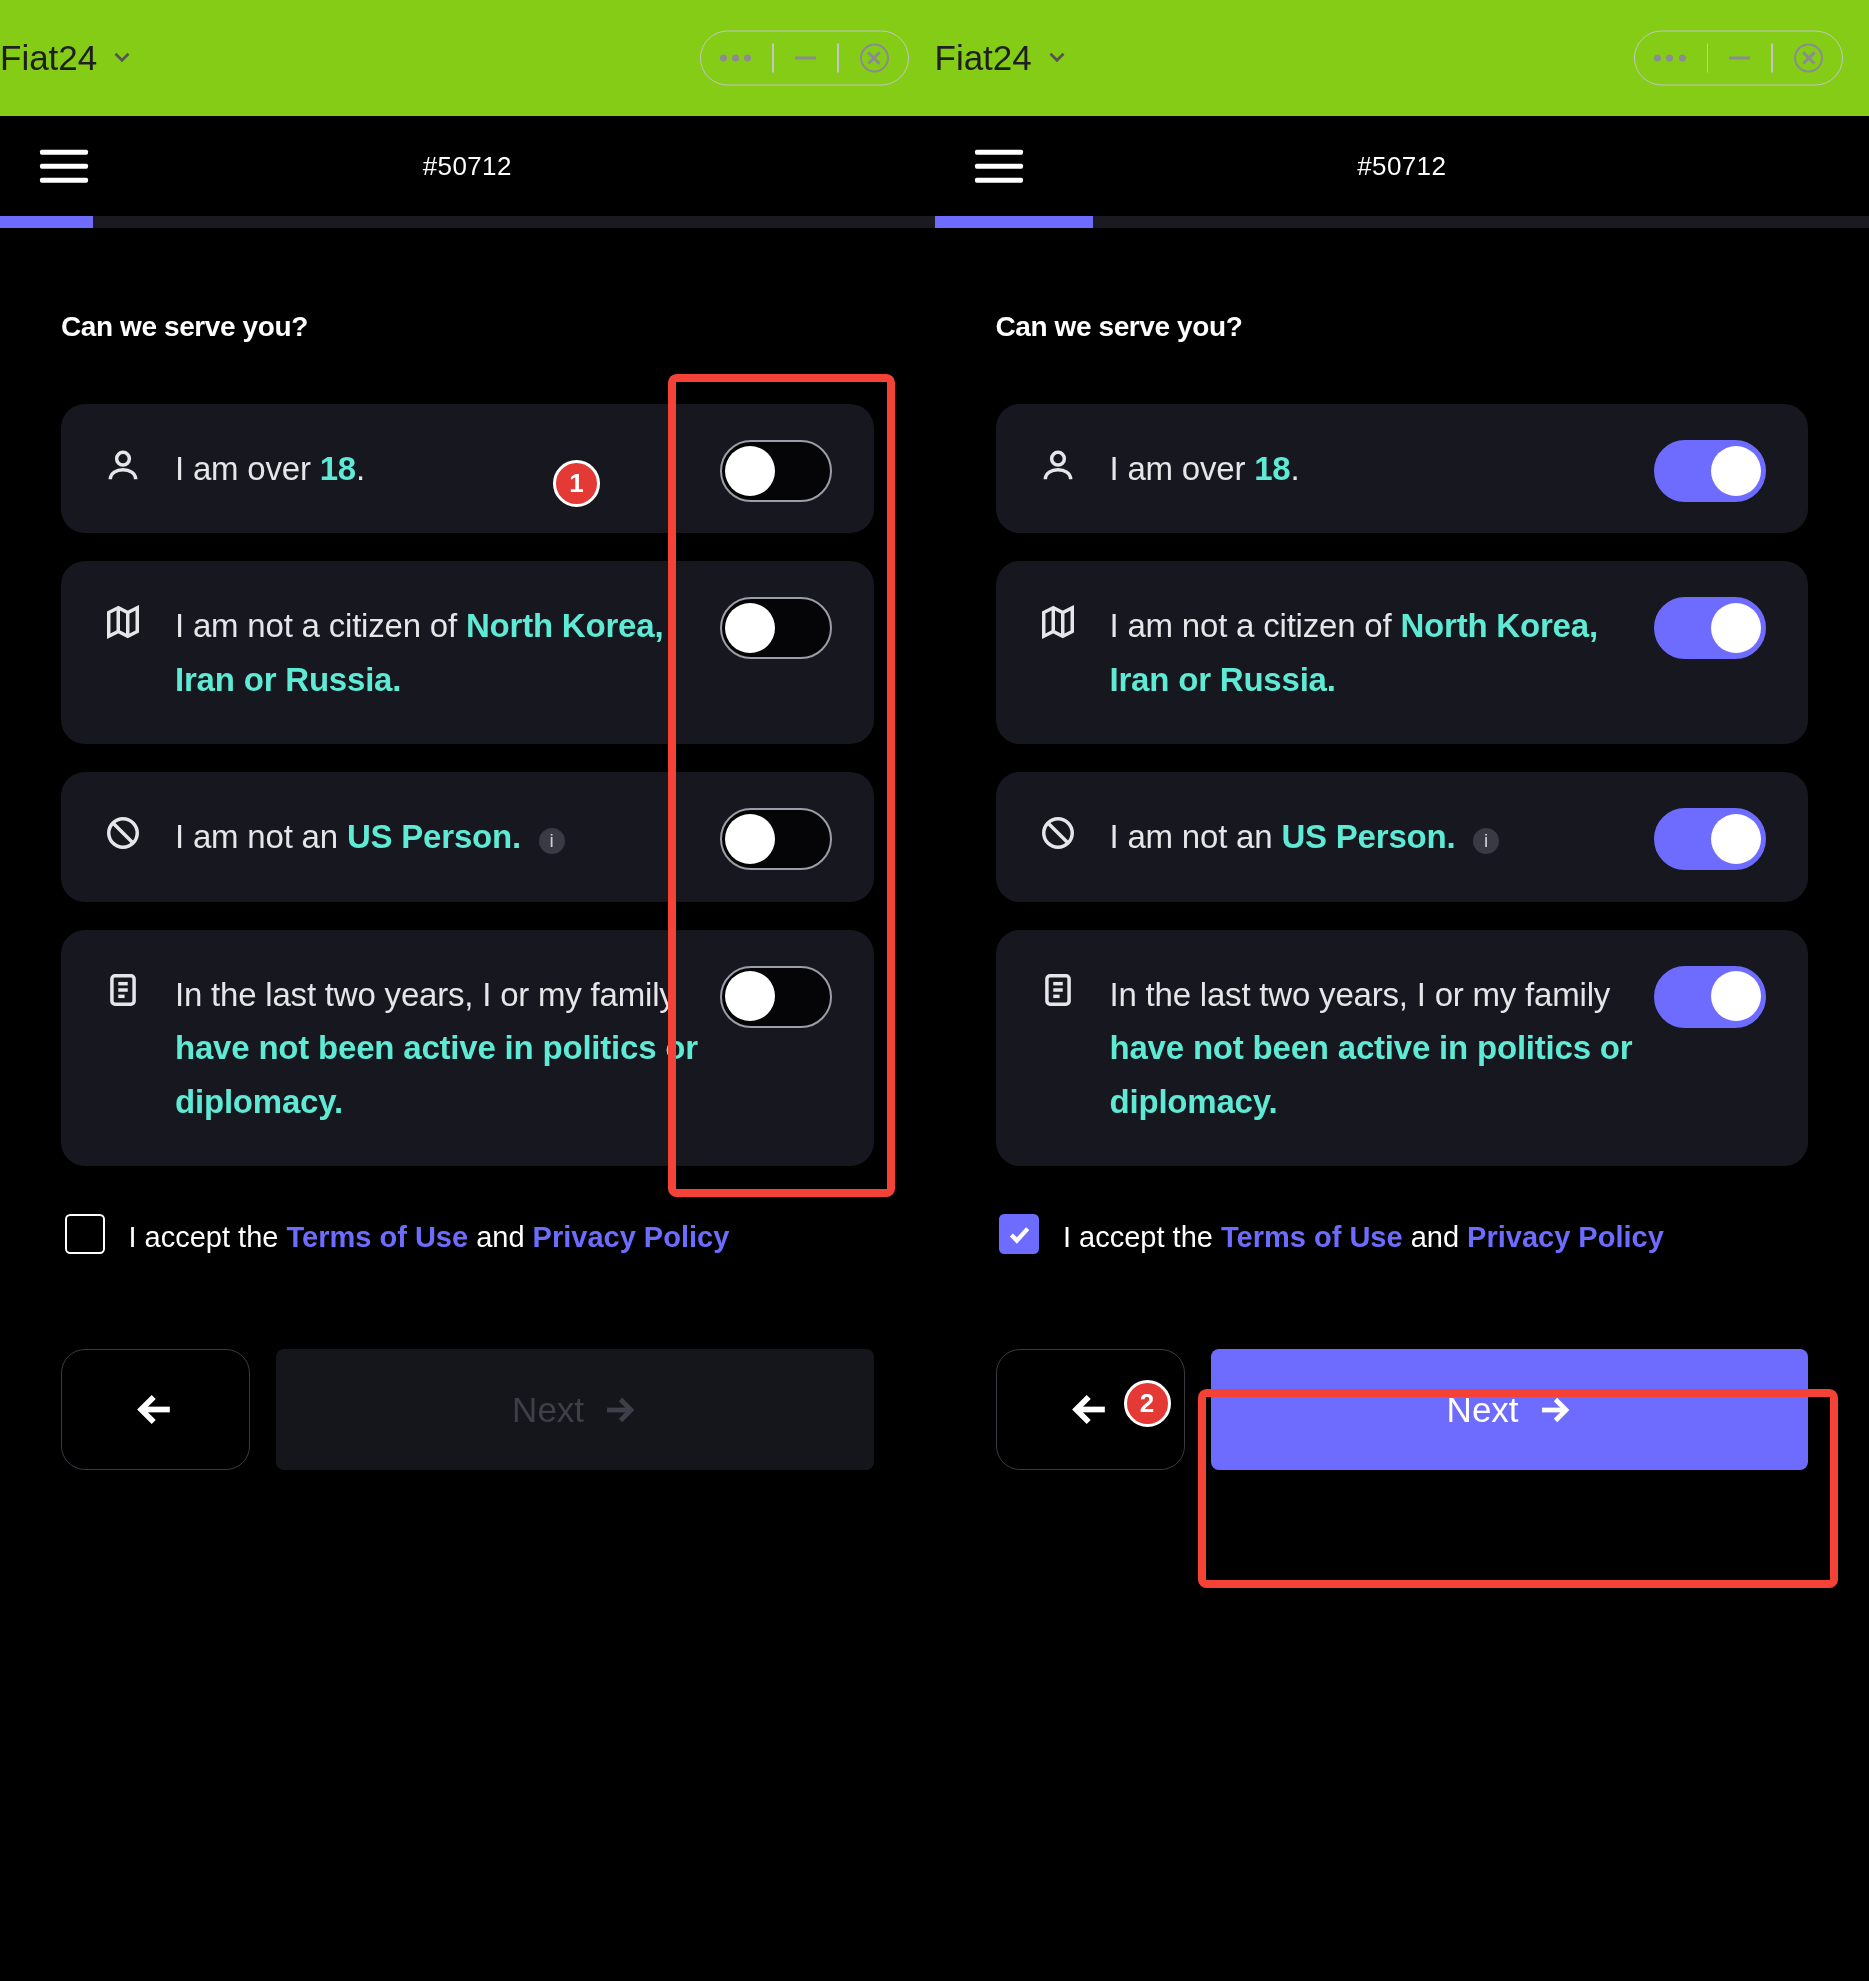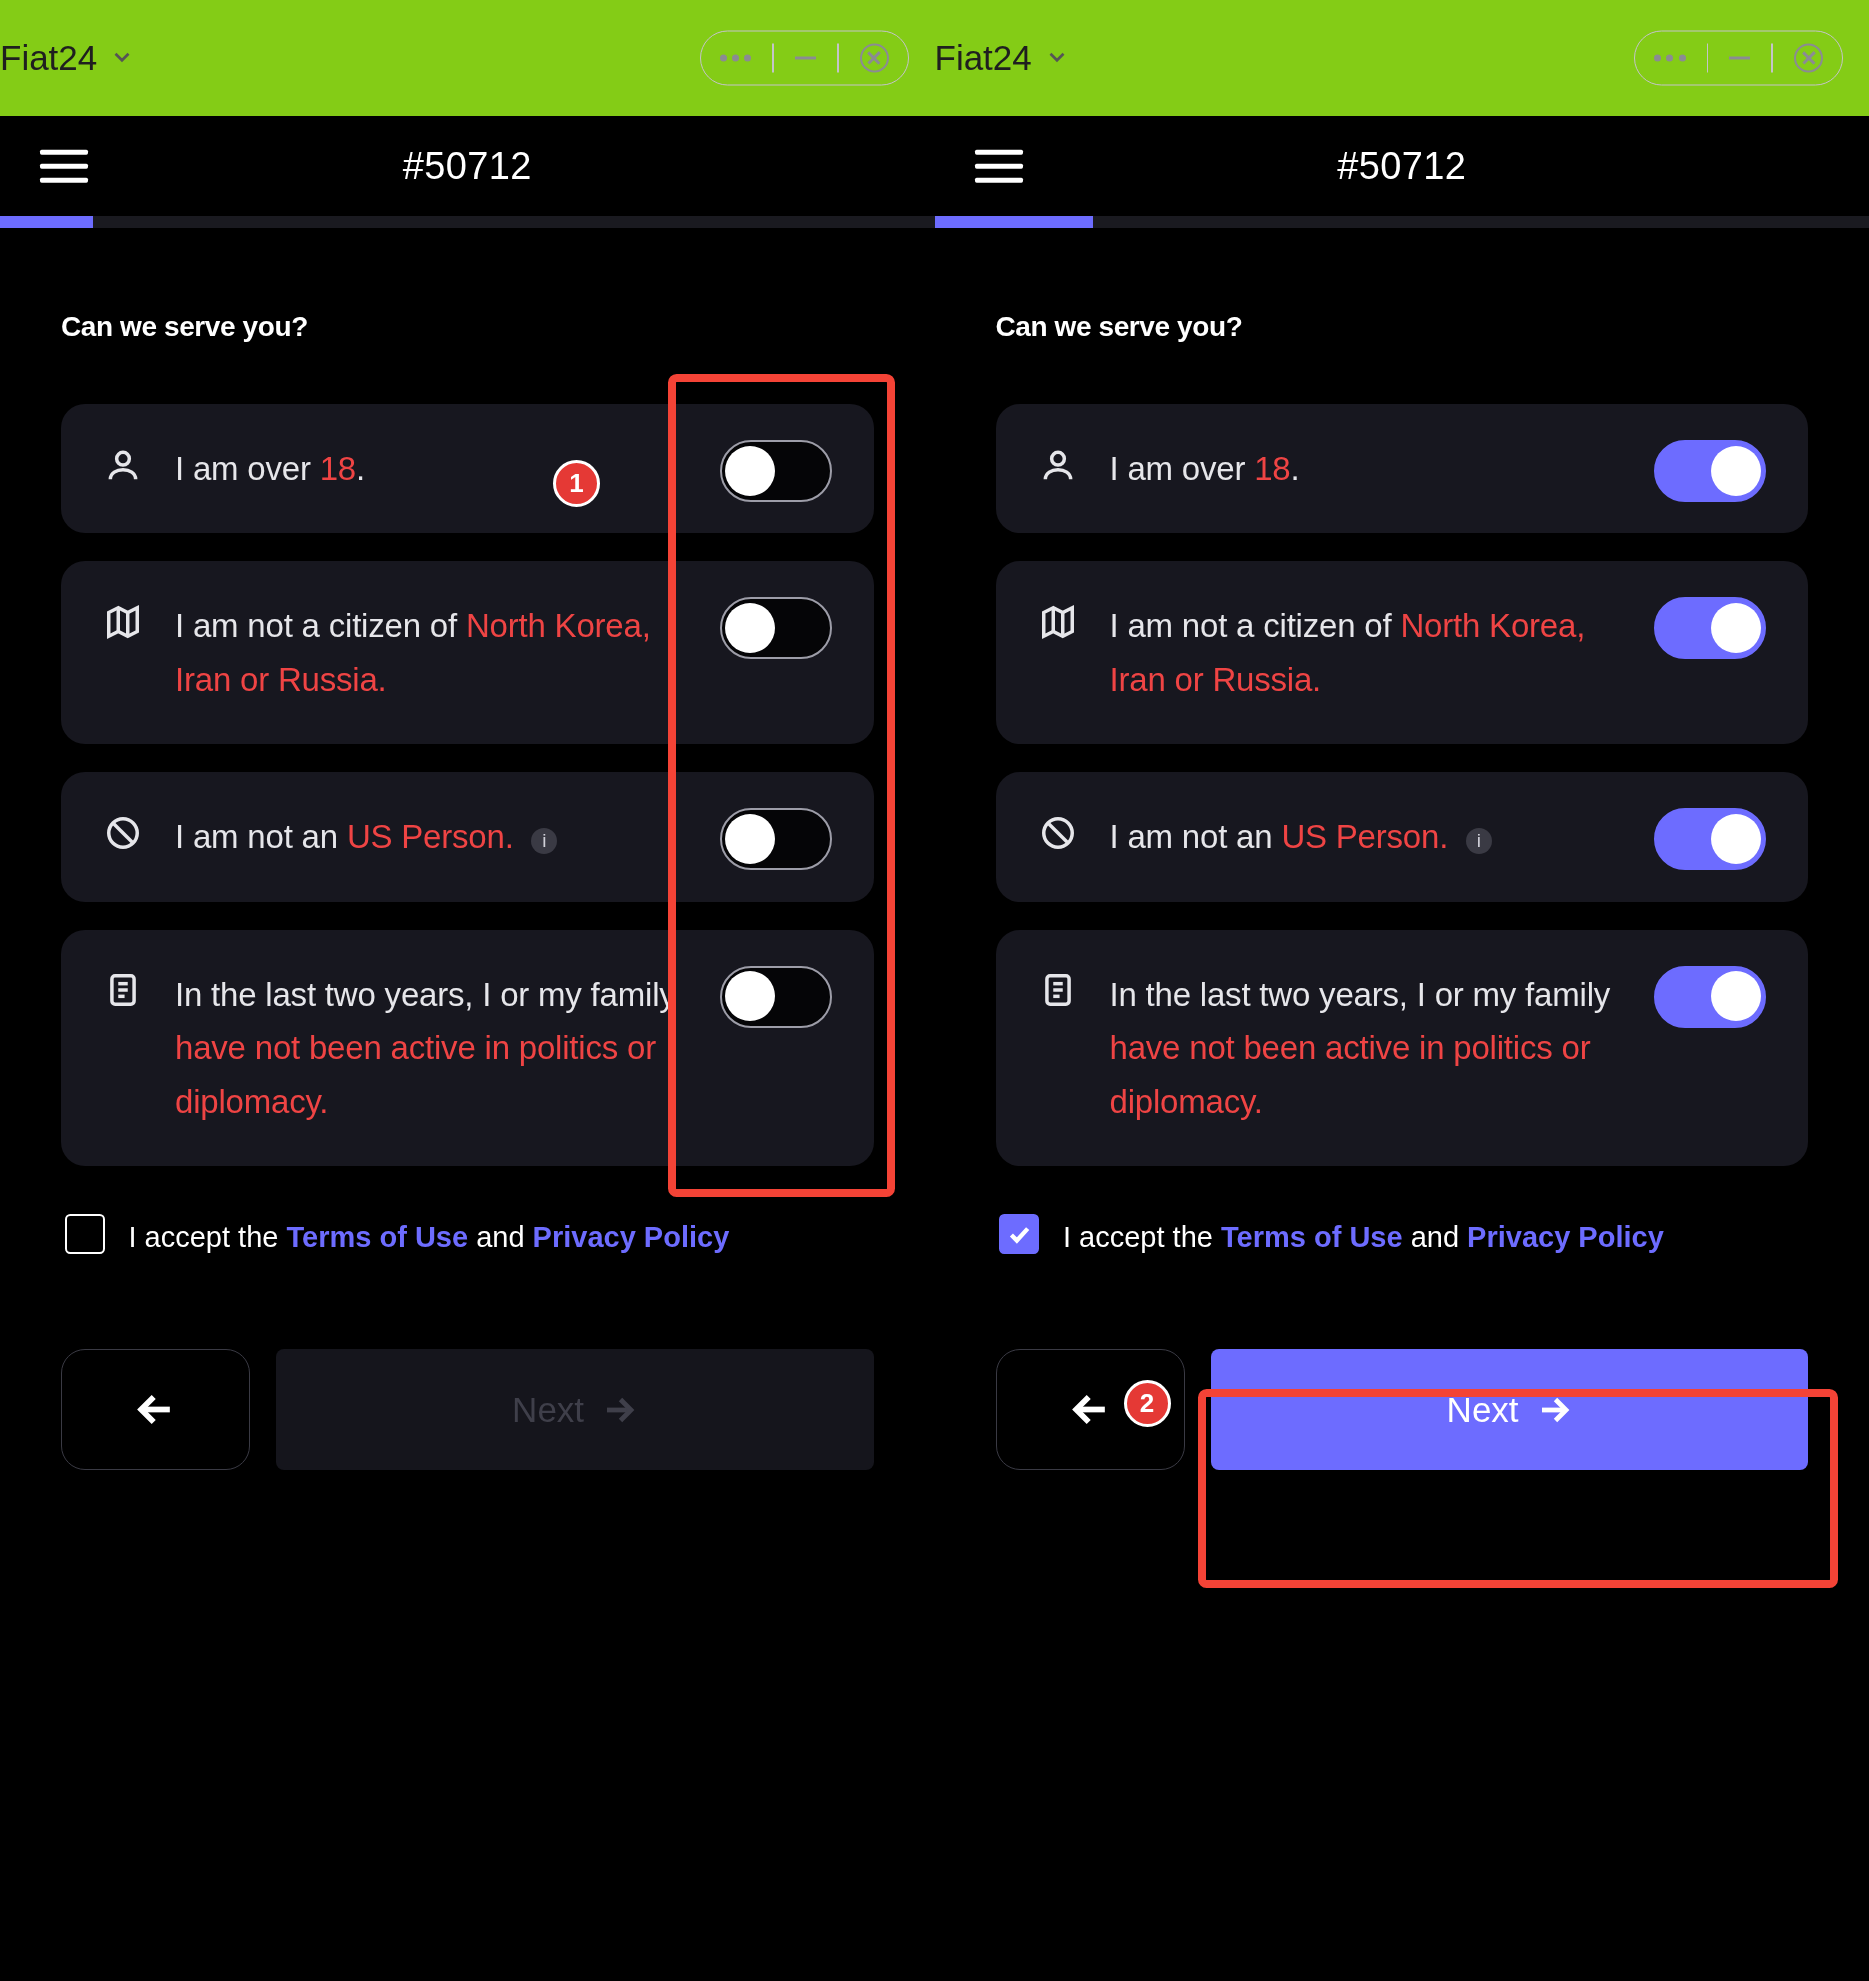--- a/index.html
+++ b/index.html
@@ -61,21 +61,21 @@
   .app-header {
     height: 100px;
     display: flex;
     align-items: center;
     justify-content: center;
     position: relative;
     color: #fff;
   }
   .hamburger { position: absolute; left: 40px; top: 50%; transform: translateY(-50%); display:flex; flex-direction:column; gap:8.6px;}
   .hamburger span { width: 48px; height: 5.2px; background: #fff; border-radius: 1.7px;}
-  .app-title { font-size: 38px; font-weight: 500; letter-spacing: 0.4px; }
+  .app-title { font-size: 26px; font-weight: 500; letter-spacing: 0.4px; }
 
   
   .progress-track { height: 12px; background: #1a1a20; position: relative; }
   .progress-fill { height: 100%; background: #6d6cff; position: absolute; left: 0; top: 0; }
 
   
   .content { padding: 83px 61px 0 61px; }
   .question-title { color:#fff; font-size: 28px; font-weight: 700; margin-bottom: 61px; letter-spacing: -0.4px;}
 
   .card {
@@ -84,21 +84,21 @@
     padding: 38px 43px;
     margin-bottom: 28px;
     display: flex;
     align-items: flex-start;
     gap: 33px;
     position: relative;
   }
   .card-icon { width: 38px; height: 38px; flex-shrink: 0; margin-top: 3.5px; }
   .card-icon svg { width: 100%; height: 100%; stroke: #e6e6ea; fill: none; stroke-width: 2.2; }
   .card-text { color: #e6e6ea; font-size: 33px; line-height: 1.62; flex: 1; padding-right: 121px; letter-spacing: -0.2px;}
-  .card-text b { font-weight: 400; color:#ef4444; }
+  .card-text b { font-weight: 700; color:#5eead4; }
   .info-dot { display:inline-flex; width:26px; height:26px; border-radius:50%; background:#3a3a44; color:#d0d0d8; font-size:19px; align-items:center; justify-content:center; margin-left:8.6px; vertical-align: 1.7px;}
 
   .toggle {
     position: absolute;
     right: 42px;
     top: 36px;
     width: 112px;
     height: 62px;
     border-radius: 864px;
     background: #050507;

